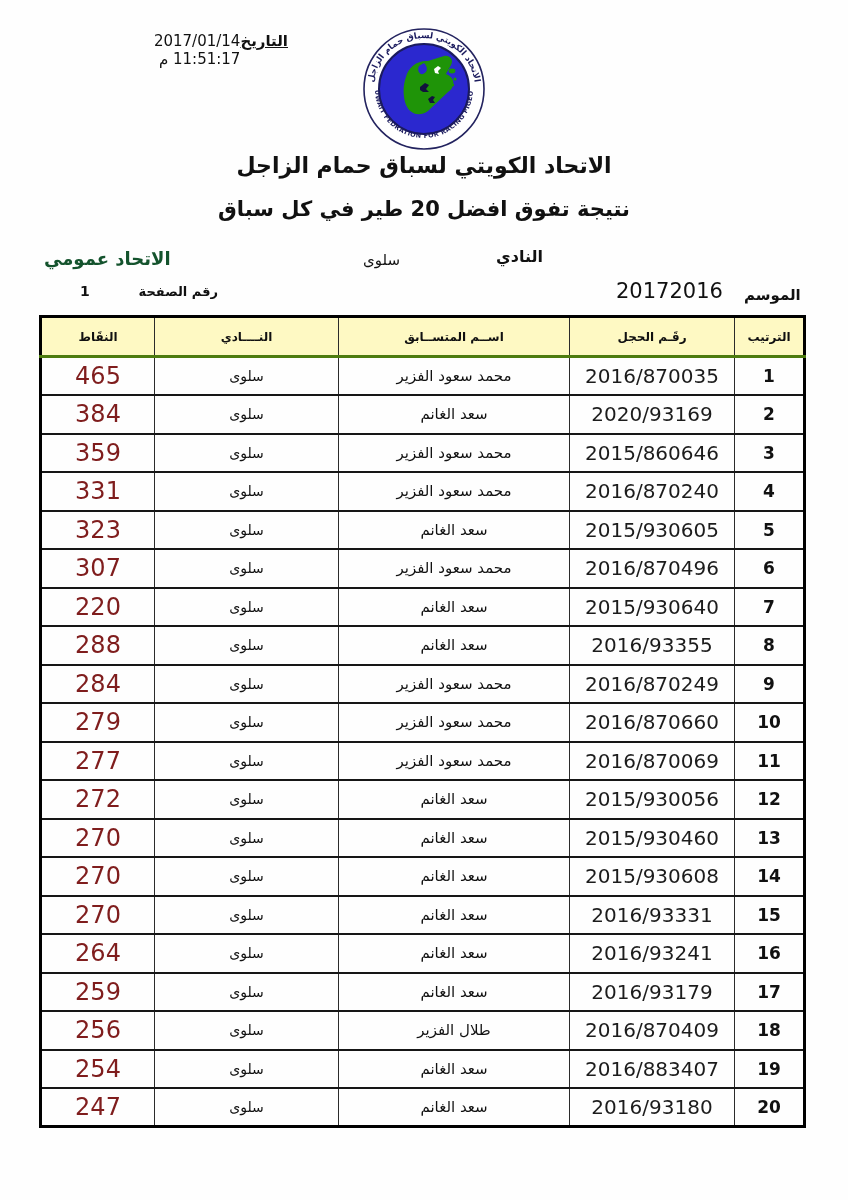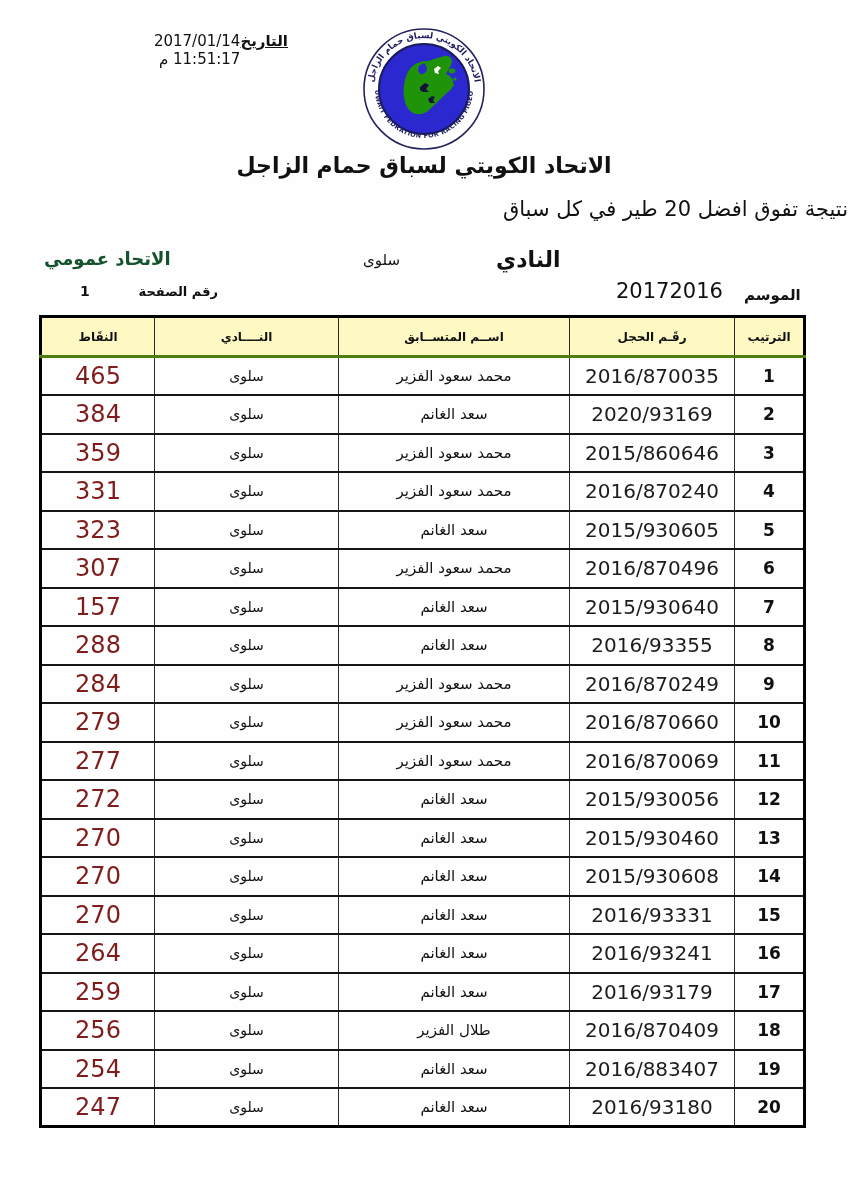--- a/index.html
+++ b/index.html
@@ -19,23 +19,23 @@
   }
   .date-label{font-weight:bold;font-size:15px;text-decoration:underline;}
   .date-value{font-size:15px;letter-spacing:.2px;margin-left:48px;}
   .logo-wrap{position:absolute;top:27px;left:362px;width:124px;height:124px;}
   .title-1{
     position:absolute;top:153px;left:0;right:0;
     text-align:center;font-weight:bold;font-size:22px;
   }
   .title-2{
     position:absolute;top:197px;left:0;right:0;
-    text-align:right;font-weight:normal;font-size:21px;
-  }
-  .club-label{position:absolute;top:247px;left:496px;font-weight:bold;font-size:22px;}
+    text-align:center;font-weight:bold;font-size:21px;
+  }
+  .club-label{position:absolute;top:247px;left:496px;font-weight:bold;font-size:16px;}
   .club-value{position:absolute;top:251px;left:363px;font-size:15px;}
   .category-red{position:absolute;top:248px;left:44px;font-weight:bold;font-size:18px;color:#14532d;}
   .season-label{position:absolute;top:286px;left:744px;font-weight:bold;font-size:15px;}
   .season-value{position:absolute;top:279px;left:616px;font-size:21px;direction:ltr;}
   .page-number-line{
     position:absolute;top:283px;left:80px;width:138px;
     direction:rtl;display:flex;align-items:baseline;justify-content:space-between;
   }
   .page-number-label{font-weight:bold;font-size:13px;}
   .page-number-value{font-weight:bold;font-size:14px;}
@@ -173,21 +173,21 @@
             <td class="ring-number-cell">2016/870496</td>
             <td class="competitor-name-cell">محمد سعود الفزير</td>
             <td class="club-cell">سلوى</td>
             <td class="points-cell">307</td>
           </tr>
           <tr class="body-row">
             <td class="rank-cell">7</td>
             <td class="ring-number-cell">2015/930640</td>
             <td class="competitor-name-cell">سعد الغانم</td>
             <td class="club-cell">سلوى</td>
-            <td class="points-cell">157</td>
+            <td class="points-cell">220</td>
           </tr>
           <tr class="body-row">
             <td class="rank-cell">8</td>
             <td class="ring-number-cell">2016/93355</td>
             <td class="competitor-name-cell">سعد الغانم</td>
             <td class="club-cell">سلوى</td>
             <td class="points-cell">288</td>
           </tr>
           <tr class="body-row">
             <td class="rank-cell">9</td>

